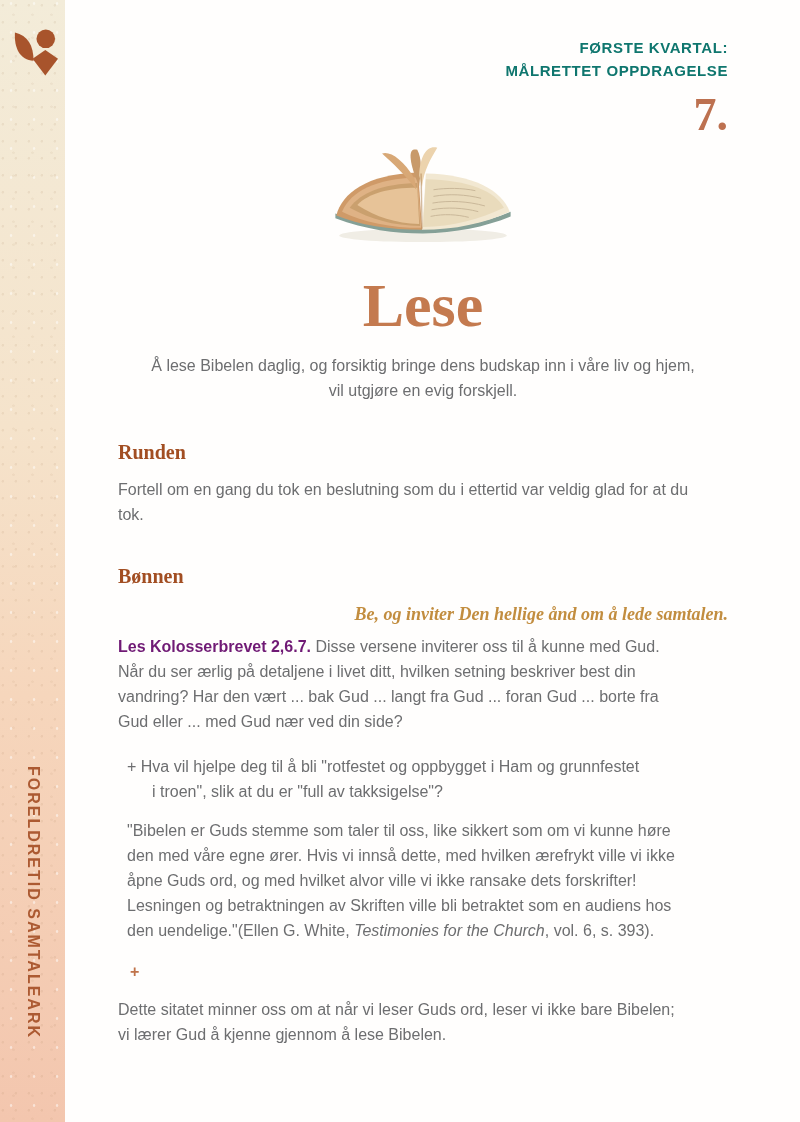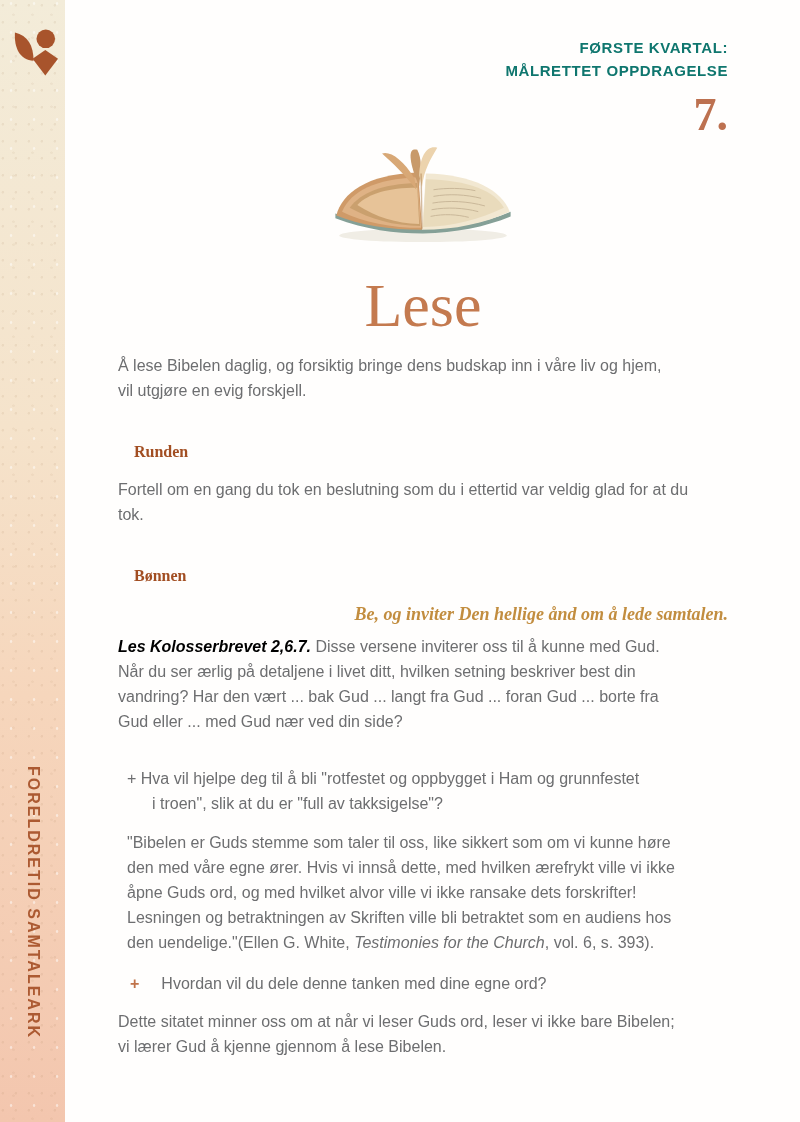--- a/index.html
+++ b/index.html
@@ -35,43 +35,43 @@
     color:#0f766e;font-weight:700;font-size:15px;line-height:23px;letter-spacing:.6px;
   }
   .lesson-number{
     margin-top:10px;text-align:right;
     font-family:"Liberation Serif",serif;font-weight:700;
     font-size:46px;line-height:46px;color:#bd7150;
   }
   .book-wrap{margin-top:4px;text-align:center;}
   .page-title{
     margin:22px 0 0 0;text-align:center;
-    font-family:"Liberation Serif",serif;font-weight:400;
+    font-family:"Liberation Serif",serif;font-weight:700;
     font-size:62px;line-height:64px;color:#c47a4f;
   }
   p{margin:0;}
   .body-text{
     color:#6d6e70;font-size:16px;line-height:25px;white-space:pre-line;
   }
-  .intro{margin-top:16px;}
+  .intro{margin-top:16px;text-align:center;}
   h2{
-    margin:36px 0 0 16px;
+    margin:36px 0 0 0;
     font-family:"Liberation Serif",serif;font-weight:700;
-    font-size:16px;line-height:26px;color:#a24e22;
+    font-size:20px;line-height:26px;color:#a24e22;
   }
   .after-h2{margin-top:12px;}
   .gold-italic{
     font-family:"Liberation Serif",serif;font-style:italic;font-weight:700;
     color:#c28d3f;font-size:18px;line-height:24px;text-align:right;
   }
   .lead-italic{margin-top:13px;}
   .les-line{margin-top:8px;}
-  .les-line strong{color:#000000;font-style:italic;}
+  .les-line strong{color:#701a75;}
   .bullet-hang{
-    margin-top:32px;padding-left:34px;text-indent:-25px;
+    margin-top:20px;padding-left:34px;text-indent:-25px;
   }
   .quote{margin-top:14px;padding-left:9px;}
   .quote .italic{font-style:italic;}
   .bullet-row{margin-top:16px;padding-left:12px;display:flex;}
   .bullet-row .plus{color:#c0734a;font-weight:700;margin-right:22px;}
   .closing{margin-top:13px;}
 </style>
 </head>
 <body>
 
@@ -141,18 +141,18 @@
 vandring? Har den vært ... bak Gud ... langt fra Gud ... foran Gud ... borte fra
 Gud eller ... med Gud nær ved din side?</p>
     <p class="body-text bullet-hang"><span>+</span> <span>Hva vil hjelpe deg til å bli "rotfestet og oppbygget i Ham og grunnfestet
 i troen", slik at du er "full av takksigelse"?</span></p>
 
     <p class="body-text quote"><span>"Bibelen er Guds stemme som taler til oss, like sikkert som om vi kunne høre
 den med våre egne ører. Hvis vi innså dette, med hvilken ærefrykt ville vi ikke
 åpne Guds ord, og med hvilket alvor ville vi ikke ransake dets forskrifter!
 Lesningen og betraktningen av Skriften ville bli betraktet som en audiens hos
 den uendelige."(Ellen G. White, </span><span class="italic">Testimonies for the Church</span><span>, vol. 6, s. 393).</span></p>
-    <div class="body-text bullet-row"><span class="plus">+</span><span>Hvordan vil du dele denne tanken med dine egne ord?</span></div>
+    <div class="body-text bullet-row"><span class="plus">+</span></div>
     <p class="body-text closing">Dette sitatet minner oss om at når vi leser Guds ord, leser vi ikke bare Bibelen;
 vi lærer Gud å kjenne gjennom å lese Bibelen.</p>
 
   </div>
 </div>
 
 </body></html>

